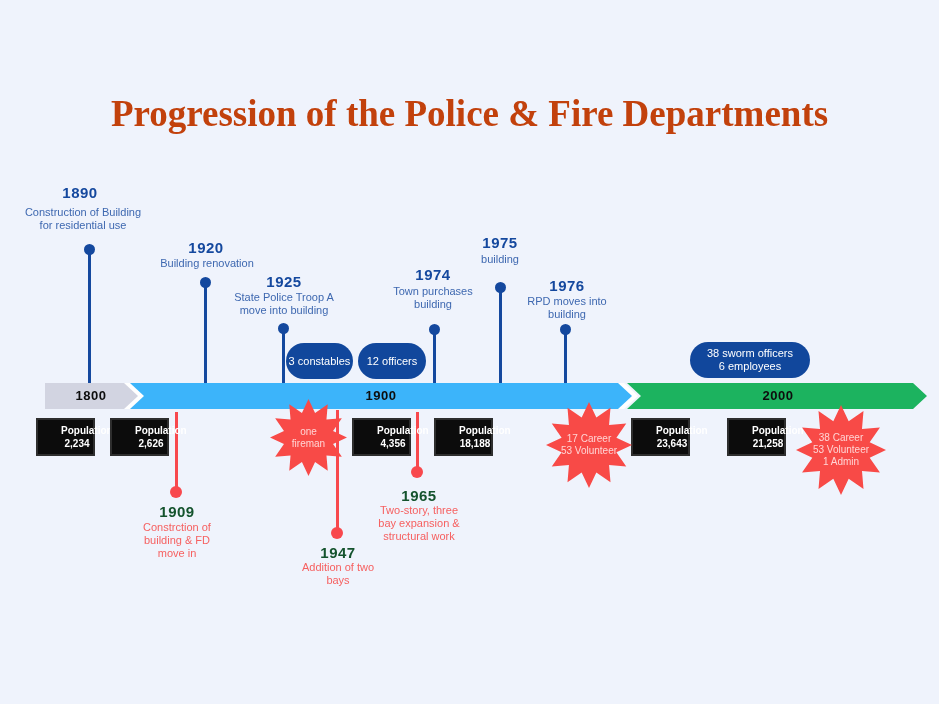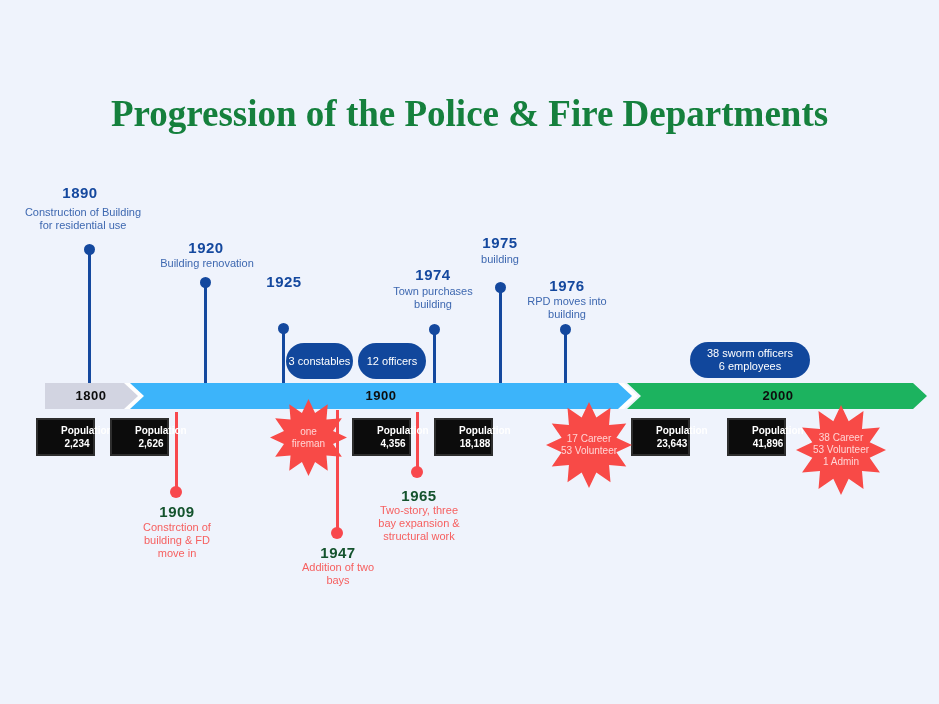--- a/index.html
+++ b/index.html
@@ -9,21 +9,21 @@
     background:#eff3fc;
     overflow:hidden;
     font-family:"Liberation Sans", sans-serif;
   }
   .title{
     position:absolute;left:0;top:92px;width:939px;
     text-align:center;
     font-family:"Liberation Serif", serif;
     font-weight:700;
     font-size:37px;
-    color:#15803d;
+    color:#c2410c;
     letter-spacing:0px;
   }
   
   .bar-svg{position:absolute;left:0;top:383px;}
   .bar-label{
     position:absolute;top:383px;height:26px;line-height:26px;
     text-align:center;font-size:13px;font-weight:700;color:#0d0d0d;
     letter-spacing:0.5px;z-index:4;
   }
   
@@ -102,20 +102,24 @@
   <div class="evt" style="left:206px;top:239px;">
     <div class="yr-blue">1920</div>
   </div>
   <div class="evt" style="left:207px;top:257px;">
     <div class="desc-blue dline">Building renovation</div>
   </div>
 
   <div class="evt" style="left:284px;top:273px;">
     <div class="yr-blue">1925</div>
   </div>
+  <div class="evt" style="left:284px;top:291px;">
+    <div class="desc-blue dline">State Police Troop A</div>
+    <div class="desc-blue dline">move into building</div>
+  </div>
 
   <div class="evt" style="left:433px;top:266px;">
     <div class="yr-blue">1974</div>
   </div>
   <div class="evt" style="left:433px;top:285px;">
     <div class="desc-blue dline">Town purchases</div>
     <div class="desc-blue dline">building</div>
   </div>
 
   <div class="evt" style="left:500px;top:234px;">
@@ -181,21 +185,21 @@
   <div class="popbox" style="left:434px;">
     <div>Population</div>
     <div>18,188</div>
   </div>
   <div class="popbox" style="left:631px;">
     <div>Population</div>
     <div>23,643</div>
   </div>
   <div class="popbox" style="left:727px;">
     <div>Population</div>
-    <div>41,896</div>
+    <div>21,258</div>
   </div>
 
   <div class="pill" style="left:286px;top:343px;width:67px;height:36px;">
     <div>3 constables</div>
   </div>
   <div class="pill" style="left:358px;top:343px;width:68px;height:36px;">
     <div>12 officers</div>
   </div>
   <div class="pill" style="left:690px;top:342px;width:120px;height:36px;">
     <div>38 sworm officers</div>

